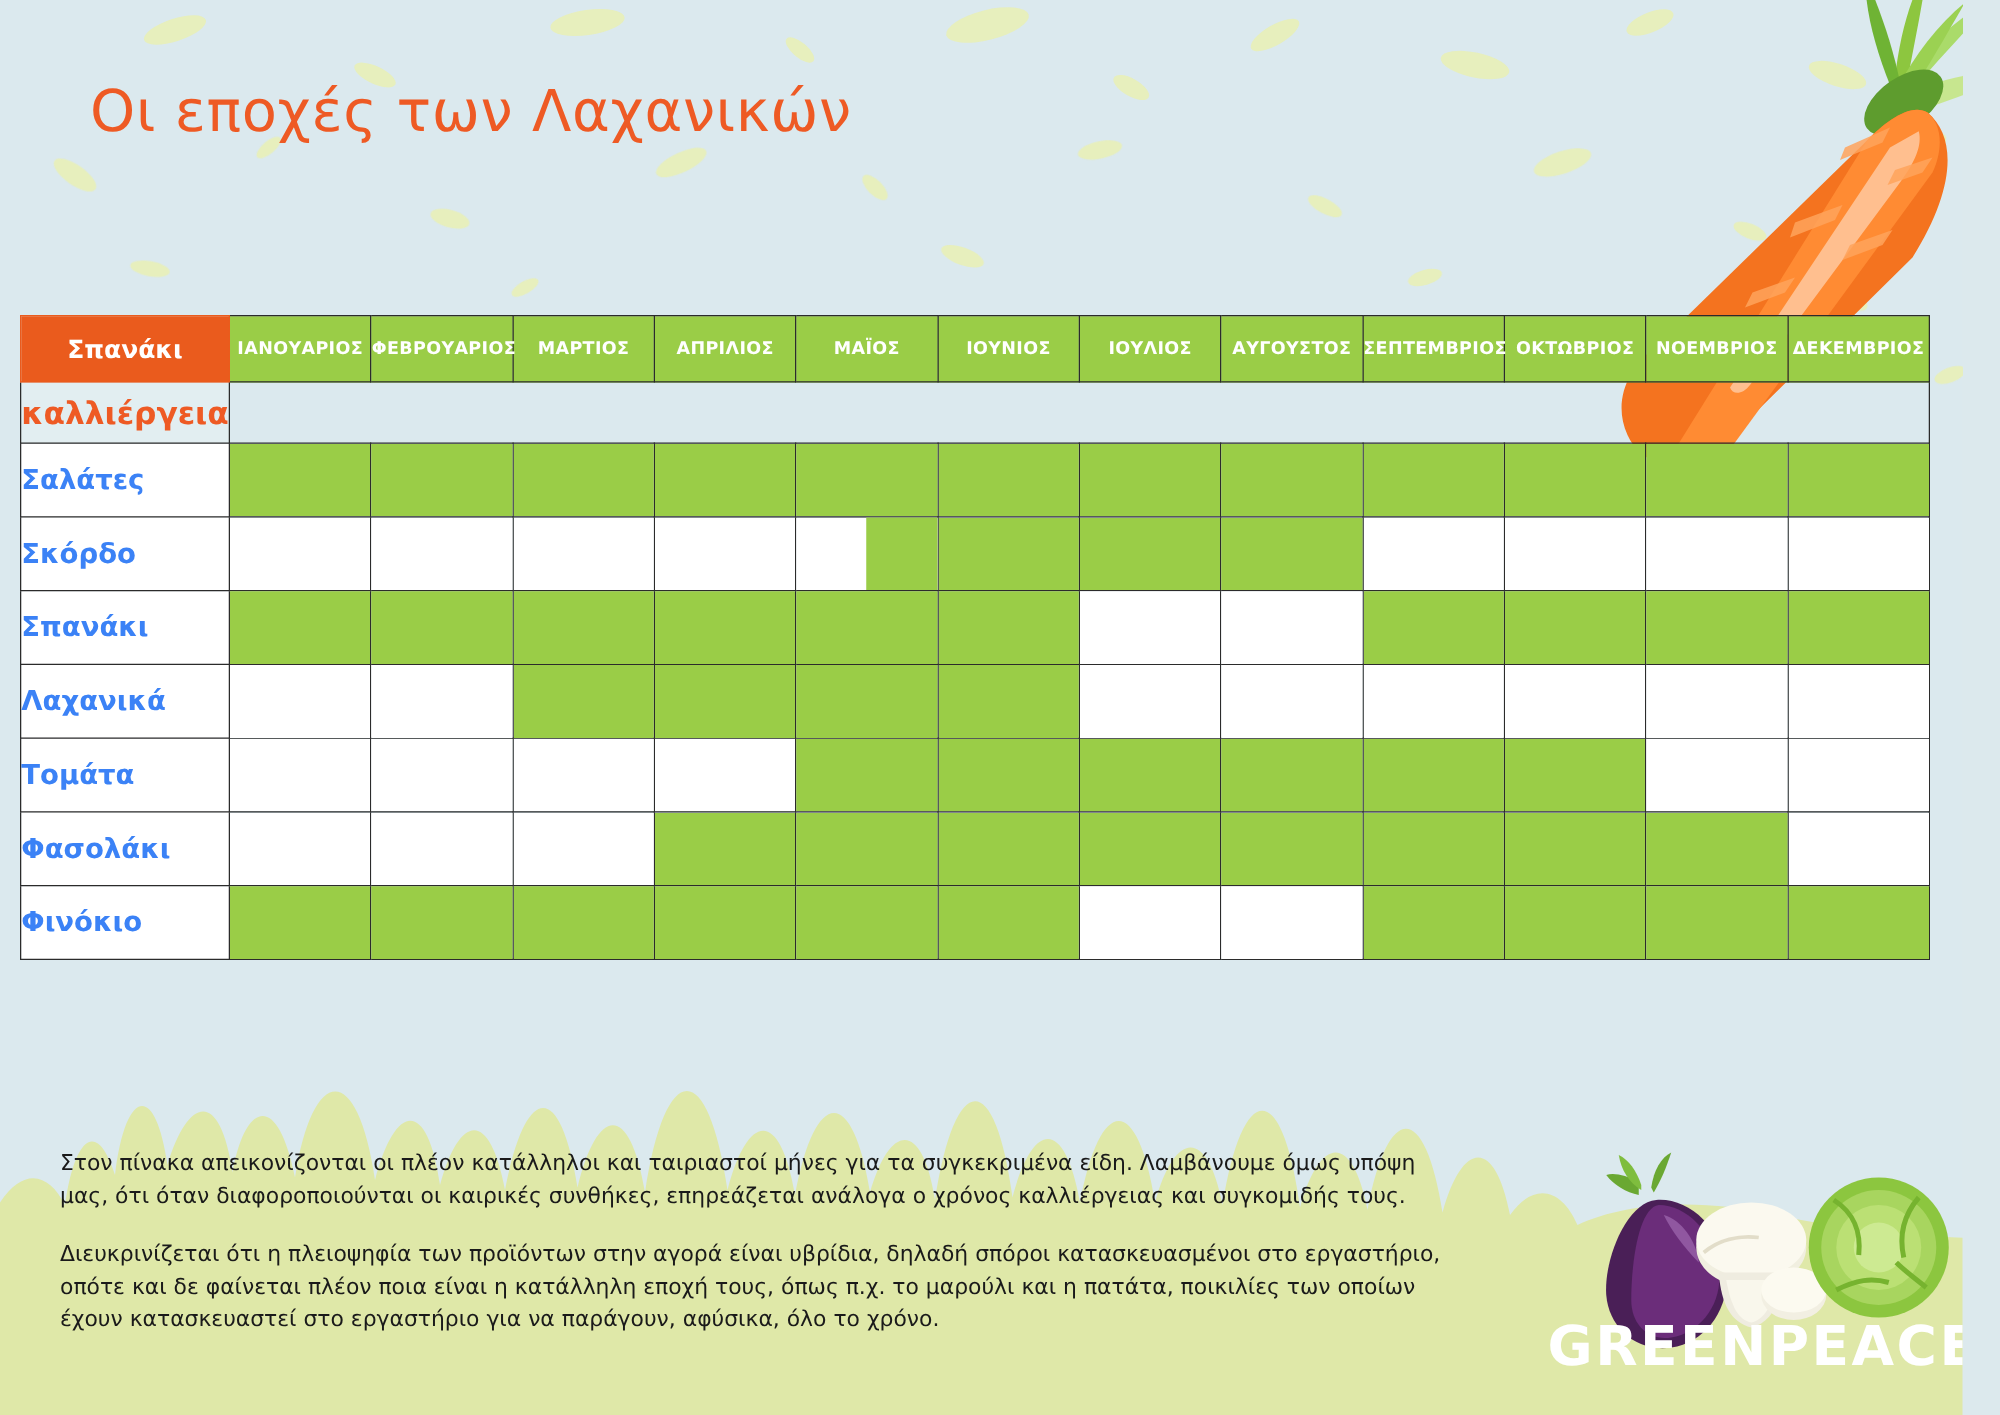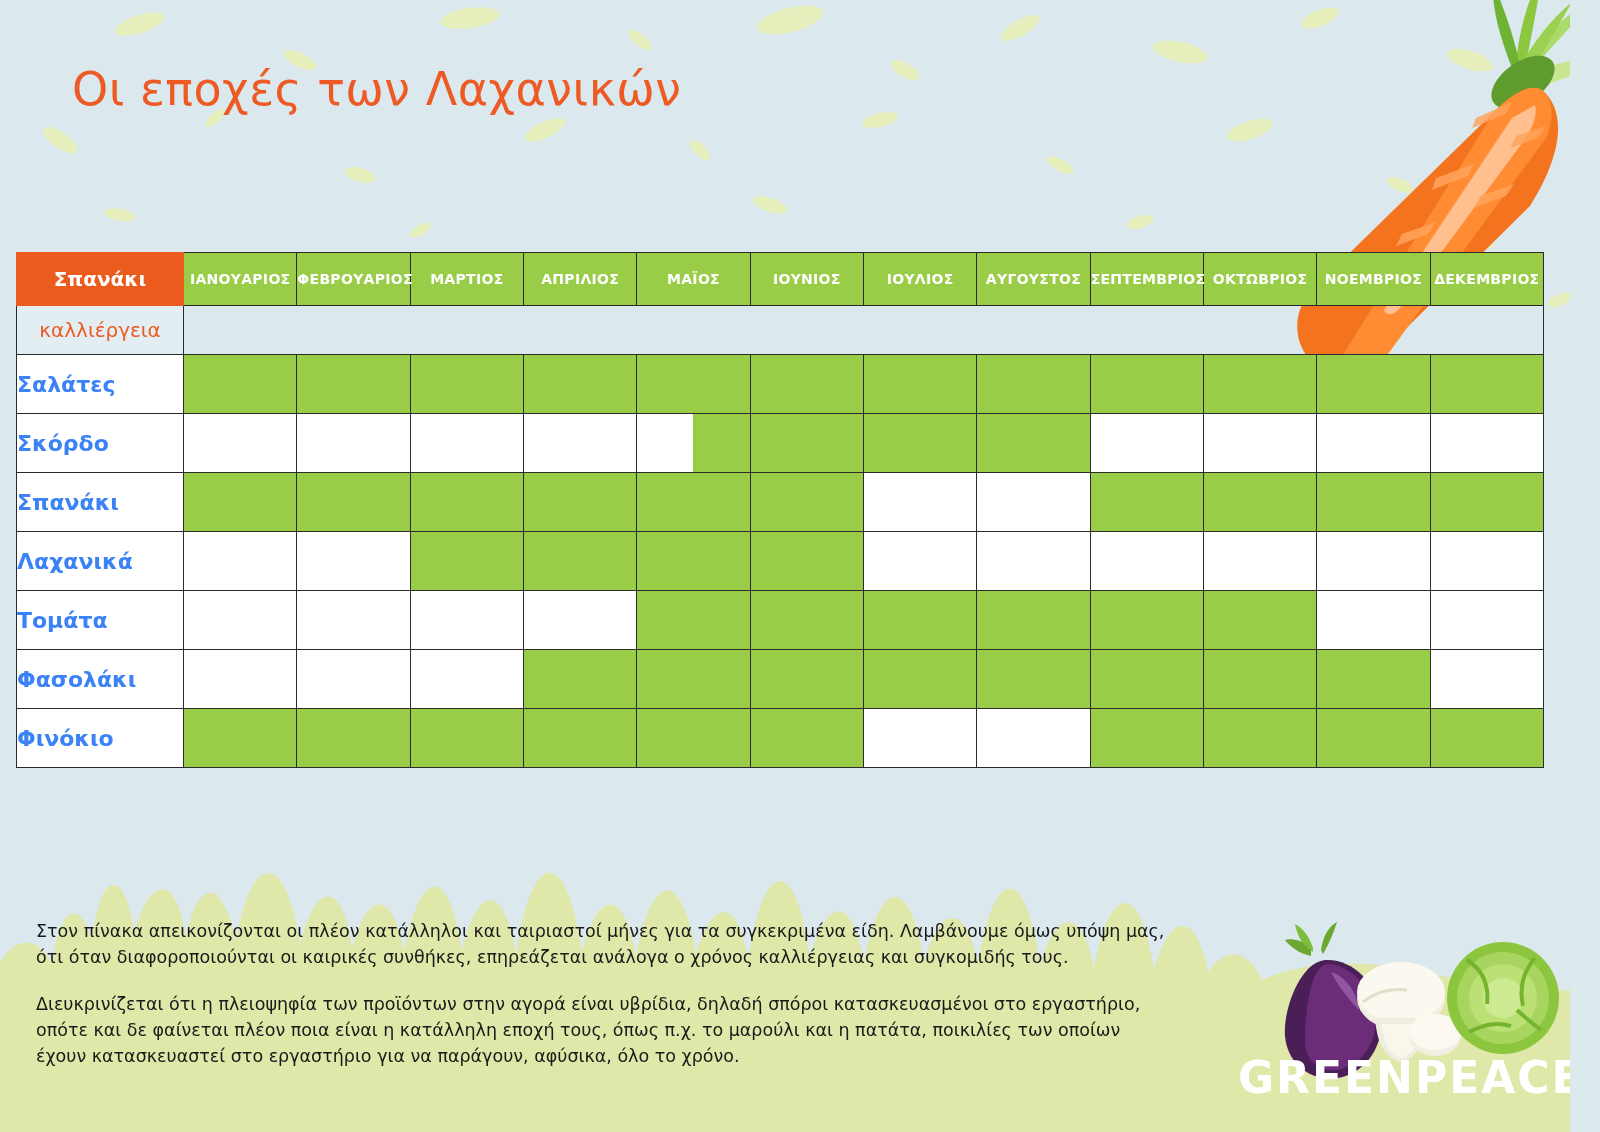--- a/index.html
+++ b/index.html
@@ -37,21 +37,21 @@
     width:166px;background:#ea5b1d;color:#fff;
     font-size:20px;font-weight:bold;height:52px;text-align:center;
     border:1px solid #ea5b1d;
   }
   th.month{
     background:#9acd47;color:#fff;font-size:14px;font-weight:bold;
     height:52px;letter-spacing:.3px;
     border:1.5px solid #2b2b2b;
   }
   td.sub-label{
-    background:#e2eef1;color:#ee5a24;font-size:20px;font-weight:normal;
+    background:#e2eef1;color:#ee5a24;font-size:25px;font-weight:bold;
     height:48px;text-align:center;border:1.5px solid #2b2b2b;
   }
   td.sub-blank{background:transparent;border:1.5px solid #2b2b2b;}
 
   td.veg-name{
     background:#ffffff;color:#3b82f6;font-size:22px;font-weight:bold;
     height:58px;padding-left:14px;border:1.5px solid #2b2b2b;
     white-space:nowrap;
   }
   td.cell{height:58px;border:1.5px solid #2b2b2b;background:#ffffff;position:relative;}
@@ -60,21 +60,21 @@
   td.cell.half::after{
     content:"";position:absolute;left:50%;right:0;top:0;bottom:0;background:#9acd47;
   }
 
   
   .footer{position:absolute;left:0;bottom:0;width:1600px;height:232px;}
   .foot-text{
     position:absolute;left:32px;top:18px;width:1140px;
     color:#1a1a1a;font-size:17.5px;line-height:1.5;
   }
-  .foot-text p{margin:0 0 20px 4px;}
+  .foot-text p{margin:0 0 20px 16px;}
   .logo{position:absolute;left:1235px;top:6px;width:340px;height:215px;}
   .logo-word{
     position:absolute;left:1238px;top:152px;width:330px;text-align:center;
     color:#fff;font-size:44px;font-weight:bold;letter-spacing:2px;
     font-family:"DejaVu Sans","Liberation Sans",sans-serif;
   }
 </style>
 </head>
 <body>
 

